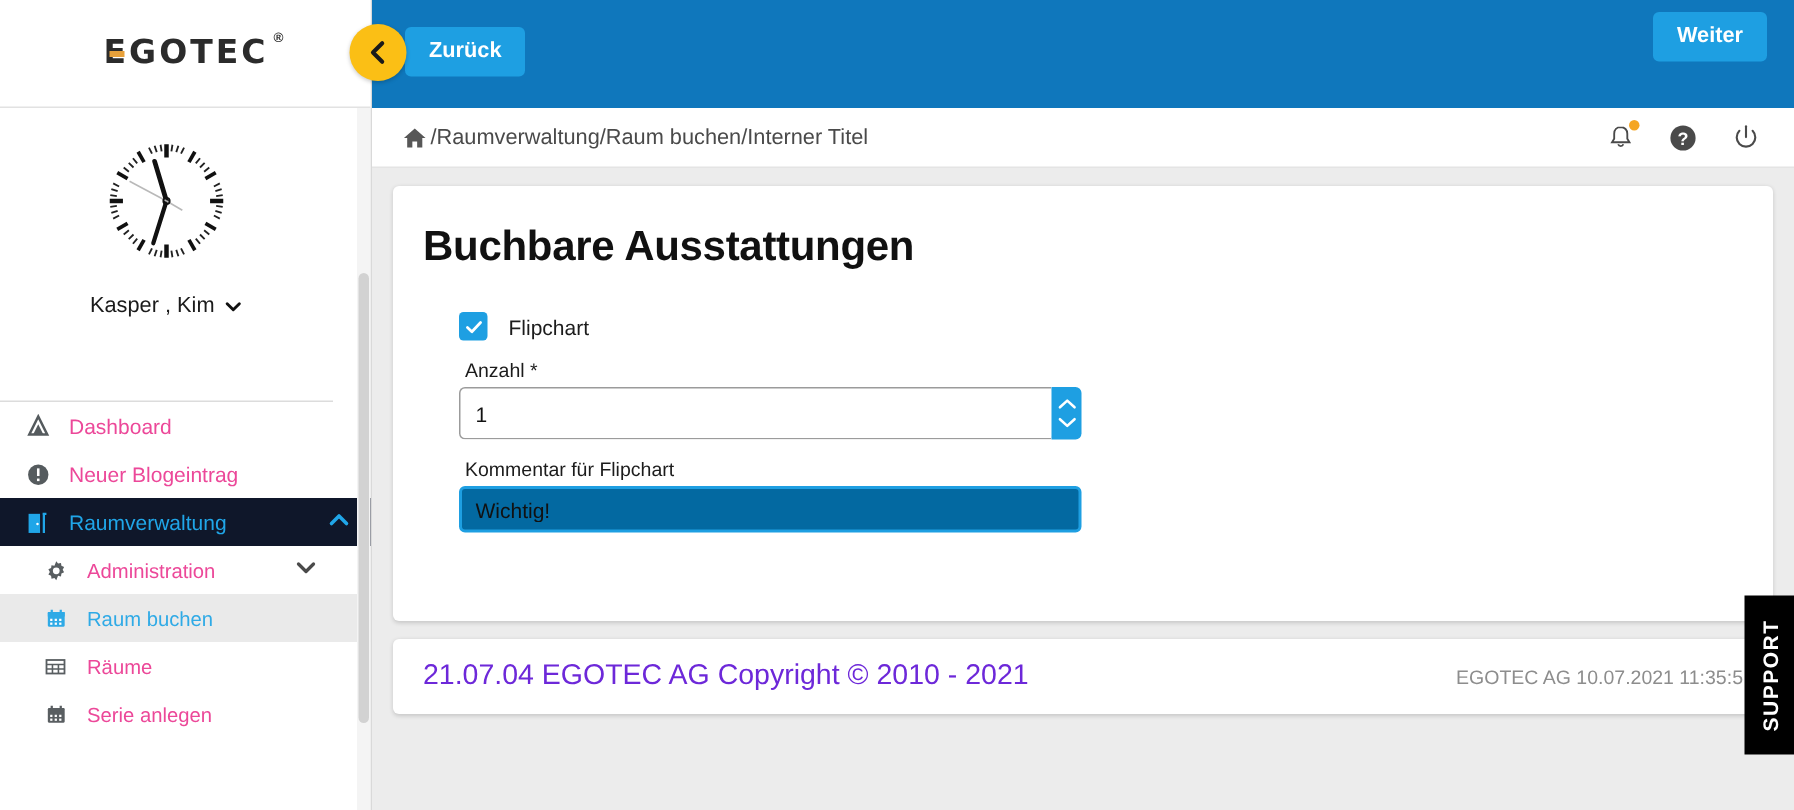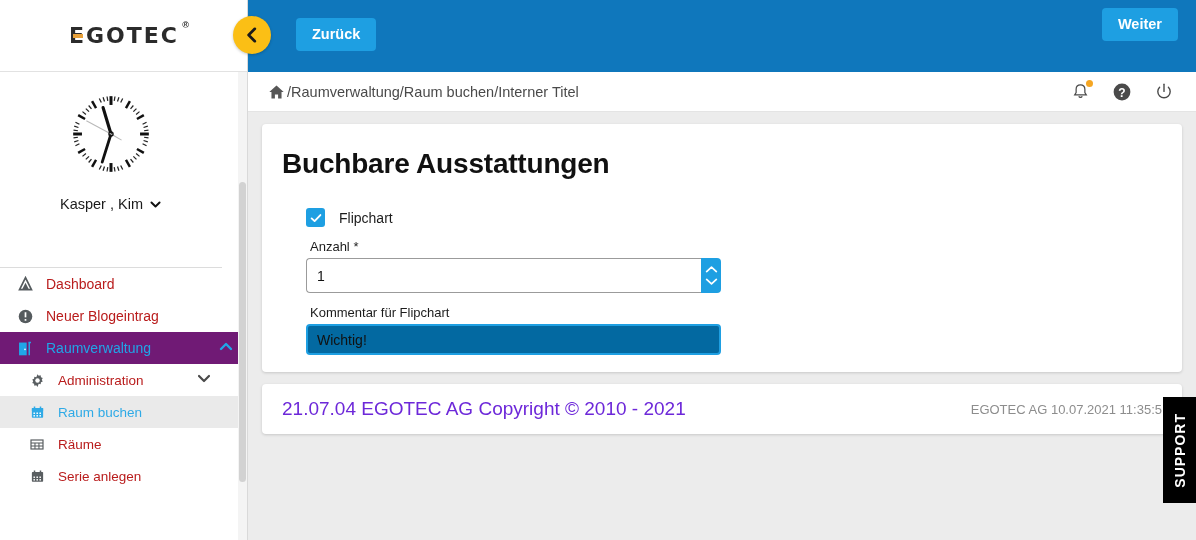--- a/index.html
+++ b/index.html
@@ -58,29 +58,29 @@
     font-size: 14.5px; color: #1b1b1b;
     display: flex; align-items: center; gap: 6px;
     cursor: pointer;
   }
   .chev-small { width: 13px; height: 13px; display:inline-block; }
 
   .navlist { width: 248px; }
   .navitem {
     display: flex; align-items: center;
     height: 32px; padding-left: 14px; padding-right: 12px;
-    font-size: 14px; color: #b91c1c;
+    font-size: 14px; color: #ec4899;
     cursor: pointer; position: relative;
   }
   .navitem .nicon {
     width: 22px; height: 18px; margin-right: 10px;
     display: inline-flex; align-items: center; justify-content: center;
     color: #555b5e; flex: 0 0 22px;
   }
-  .navitem.active { background: #701a75; color: #20a6e8; }
+  .navitem.active { background: #0f172a; color: #20a6e8; }
   .navitem.active .nicon { color: #20a6e8; }
   .navitem.sub { padding-left: 26px; font-size: 13.5px; }
   .navitem.sub .nicon { color: #595e61; }
   .navitem.sub.active { background: #eaeaea; color: #2faae6; }
   .navitem.sub.active .nicon { color: #2faae6; }
   .nav-caret { position: absolute; right: 14px; top: 50%; transform: translateY(-50%); }
   .navitem.sub .nav-caret { right: 36px; }
   .navlabel { white-space: nowrap; }
 
   .sb-track {
@@ -99,21 +99,21 @@
     background: #0f77bc;
   }
   .btn {
     border: none; border-radius: 4px;
     color: #fff; font-size: 14.5px; font-weight: bold;
     font-family: "Liberation Sans", sans-serif;
     cursor: pointer; padding: 0 16px;
     height: 33px; line-height: 33px;
   }
   .btn-zurueck {
-    position: absolute; left: 48px; top: 18px;
+    position: absolute; left: 22px; top: 18px;
     background: #1e9fe2;
   }
   .btn-weiter {
     position: absolute; right: 18px; top: 8px;
     background: #1e9fe2;
   }
   .back-circle {
     position: absolute; left: -15px; top: 16px;
     width: 38px; height: 38px; border-radius: 50%;
     background: #fbbf15;
@@ -154,21 +154,21 @@
     position: absolute; left: 248px; top: 112px;
     width: 948px; height: 428px;
     background: #ececec;
     padding: 12px 14px;
   }
   .card {
     background: #fff;
     border-radius: 4px;
     box-shadow: 0 1px 3px rgba(0,0,0,.16);
   }
-  .card-main { height: 248px; padding: 18px 20px; position: relative; }
+  .card-main { height: 290px; padding: 18px 20px; position: relative; }
   .page-title {
     font-size: 28px; font-weight: bold; color: #111;
     margin: 6px 0 0 0; letter-spacing: -0.2px;
   }
 
   .form-area { margin-top: 28px; margin-left: 24px; }
   .cb-row { display: flex; align-items: center; gap: 14px; }
   .checkbox {
     width: 19px; height: 19px; border-radius: 3px;
     background: #1e9fe2;

